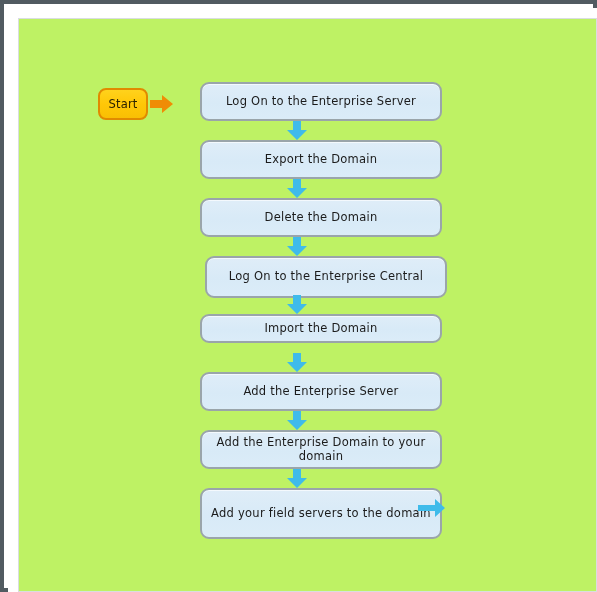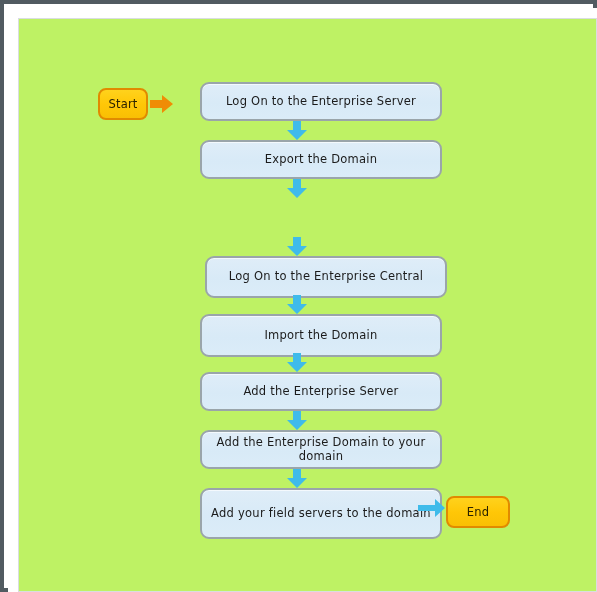--- a/index.html
+++ b/index.html
@@ -126,38 +126,41 @@
       <div class="node process" style="left:157px; top:121px; width:242px; height:39px;">
         <span>Export the Domain</span>
       </div>
 
       <div class="arrow-down" style="left:267px; top:160px;">
         <svg viewBox="0 0 22 20" preserveAspectRatio="none">
           <path d="M7,0 L15,0 L15,9 L21,9 L11,19 L1,9 L7,9 Z" fill="#3FBBEA"></path>
         </svg>
       </div>
 
+      <div class="node process" style="left:157px; top:179px; width:242px; height:39px;">
+        <span>Delete the Domain</span>
+      </div>
 
       <div class="arrow-down" style="left:267px; top:218px;">
         <svg viewBox="0 0 22 20" preserveAspectRatio="none">
           <path d="M7,0 L15,0 L15,9 L21,9 L11,19 L1,9 L7,9 Z" fill="#3FBBEA"></path>
         </svg>
       </div>
 
       <div class="node process" style="left:162px; top:237px; width:242px; height:42px;">
         <span>Log On to the Enterprise Central</span>
       </div>
 
       <div class="arrow-down" style="left:267px; top:276px;">
         <svg viewBox="0 0 22 20" preserveAspectRatio="none">
           <path d="M7,0 L15,0 L15,9 L21,9 L11,19 L1,9 L7,9 Z" fill="#3FBBEA"></path>
         </svg>
       </div>
 
-      <div class="node process" style="left:157px; top:295px; width:242px; height:43px;">
+      <div class="node process" style="left:157px; top:295px; width:242px; height:29px;">
         <span>Import the Domain</span>
       </div>
 
       <div class="arrow-down" style="left:267px; top:334px;">
         <svg viewBox="0 0 22 20" preserveAspectRatio="none">
           <path d="M7,0 L15,0 L15,9 L21,9 L11,19 L1,9 L7,9 Z" fill="#3FBBEA"></path>
         </svg>
       </div>
 
       <div class="node process" style="left:157px; top:353px; width:242px; height:39px;text-align:right;">
@@ -183,19 +186,16 @@
       <div class="node process" style="left:157px; top:469px; width:242px; height:51px;">
         <span>Add your field servers to the domain</span>
       </div>
 
       <div class="arrow-right-short" style="left:399px; top:479px;">
         <svg viewBox="0 0 28 20" preserveAspectRatio="none">
           <path d="M0,7 L17,7 L17,1 L27,10 L17,19 L17,13 L0,13 Z" fill="#3FBBEA"></path>
         </svg>
       </div>
 
-      <div class="node terminator" style="left:427px; top:477px; width:64px; height:32px;">
-        <span>End</span>
-      </div>
 
     </div>
   </div>
 </div>
 
 </body></html>

